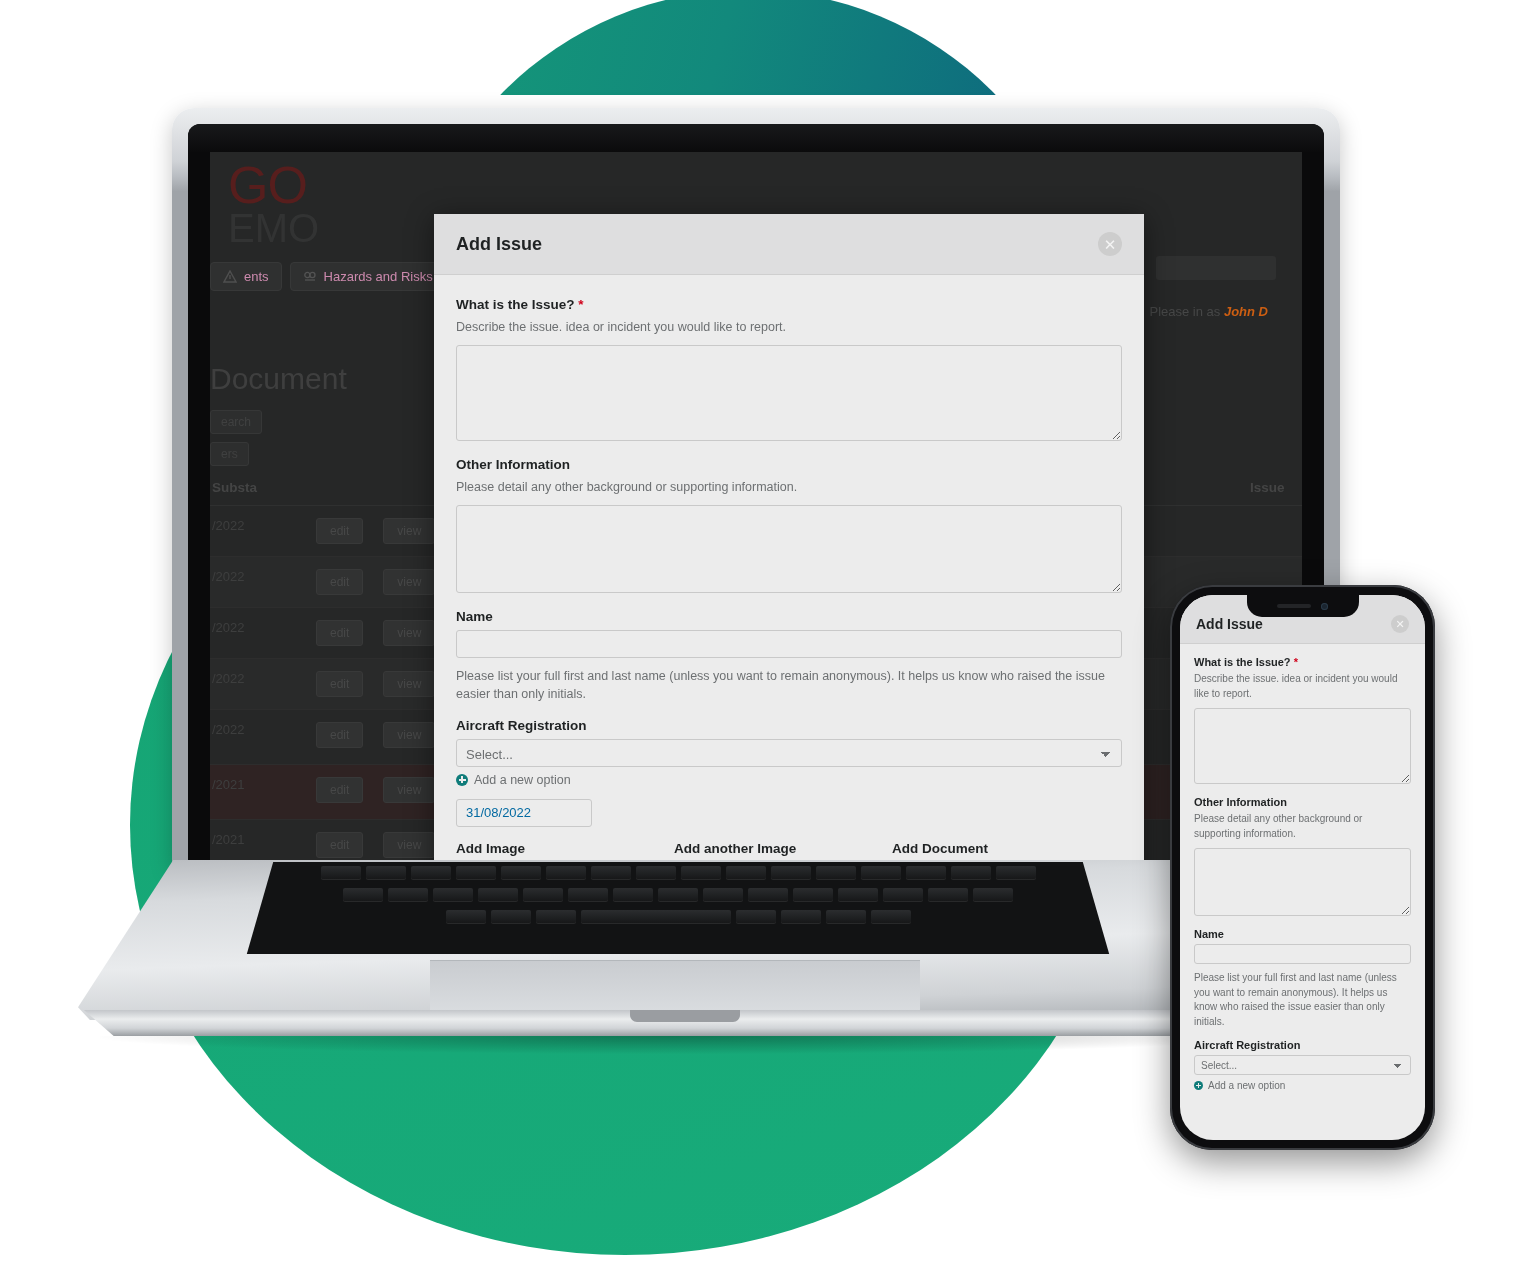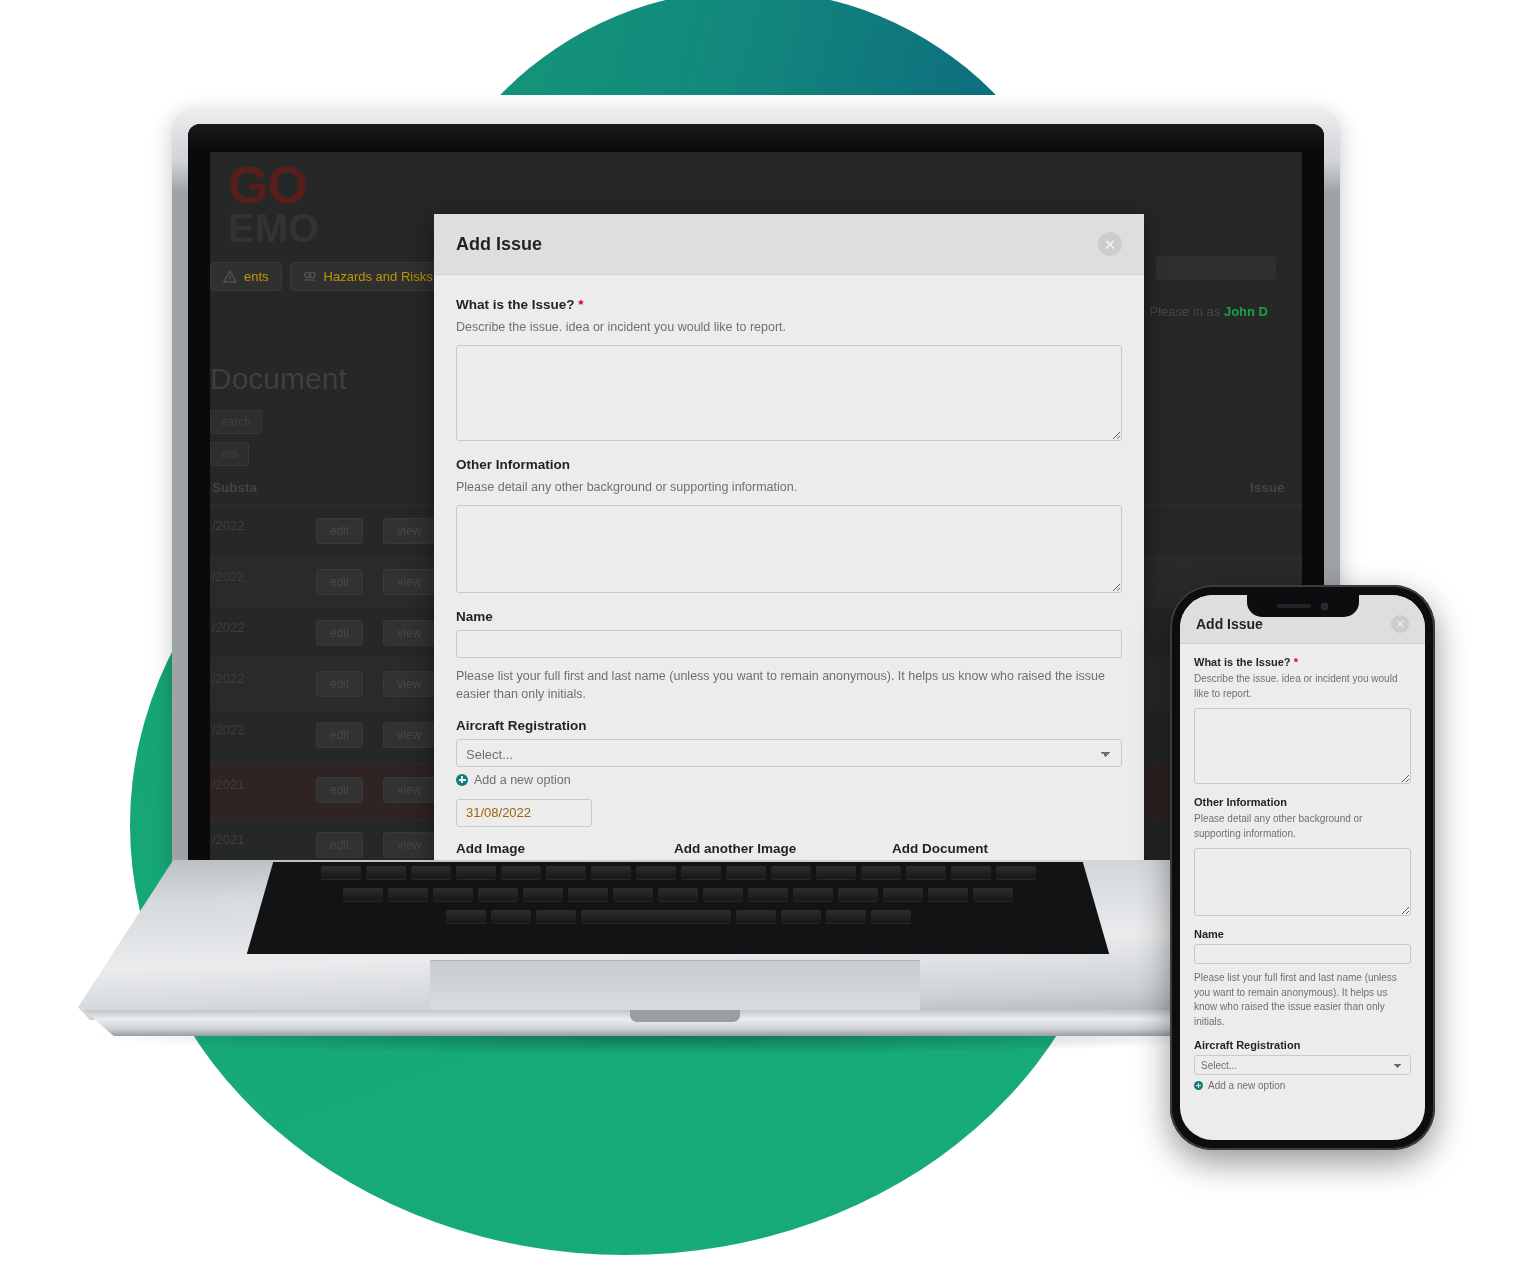--- a/index.html
+++ b/index.html
@@ -109,30 +109,30 @@
   .webapp {
     position: absolute; inset: 0;
     background: #2f3030;
     color: #d8d8d8;
     font-size: 13px;
   }
   .webapp-inner { position: absolute; left: 0; top: 0; right:0; bottom:0; padding: 0 26px; }
   .wa-logo {
     position: absolute; left: 18px; top: 10px;
     font-family: "Liberation Sans", sans-serif;
-    font-weight: 700; line-height: .92;
+    font-weight: 400; line-height: .92;
   }
   .wa-logo .l1 { font-size: 52px; color: #6b2524; letter-spacing: -1px; }
   .wa-logo .l2 { font-size: 40px; color: #3e3f3f; letter-spacing: 0px; }
   .wa-loggedin { position: absolute; right: 34px; top: 152px; font-size: 13px; color: #565757; }
-  .wa-loggedin b { color: #22c55e; }
+  .wa-loggedin b { color: #f97316; font-style: italic; }
   .wa-nav { position: absolute; left: 0px; top: 110px; display: flex; gap: 8px; }
   .wa-navbtn {
     background: #3a3b3b; border: 1px solid #444545; border-radius: 4px;
-    padding: 6px 12px; font-size: 13px; color: #eab308; display:flex; gap:7px; align-items:center;
+    padding: 6px 12px; font-size: 13px; color: #f9a8d4; display:flex; gap:7px; align-items:center;
     white-space: nowrap;
   }
   .wa-icon { width: 14px; height: 14px; opacity: .55; display:inline-block; }
   .wa-searchbox {
     position: absolute; right: 26px; top: 104px; width: 120px; height: 24px;
     background: #3a3b3b; border-radius: 3px;
   }
   .wa-title { position: absolute; left: 0px; top: 210px; font-size: 30px; color: #4d4e4e; font-weight: 400;}
   .wa-pill {
     background: #383939; border:1px solid #434444; border-radius: 3px;
@@ -185,21 +185,21 @@
   }
   .modal-body { padding: 22px 22px 0 22px; flex: 1 1 auto; overflow: hidden; }
 
   .fld { margin-bottom: 4px; }
   .fld-label { font-size: 13.5px; font-weight: 700; color: #1f2223; margin-bottom: 6px; }
   .req { color: #d0021b; font-weight: 700; }
   .fld-help { font-size: 12.5px; color: #6d7072; margin-bottom: 9px; line-height: 1.45; }
   .fld-help.below { margin-top: 9px; margin-bottom: 14px; }
   textarea.inp, input.inp, select.inp {
     width: 100%; background: #ececec; border: 1px solid #c9c9c9; border-radius: 3px;
-    font-family: "Liberation Sans", sans-serif; font-size: 13px; color: #a16207;
+    font-family: "Liberation Sans", sans-serif; font-size: 13px; color: #0369a1;
     padding: 7px 9px; outline: none;
   }
   textarea.inp { resize: vertical; display:block; }
   textarea#ta-issue { height: 96px; }
   textarea#ta-other { height: 88px; }
   input#in-name { height: 28px; }
   select.inp {
     height: 28px; -webkit-appearance: none; appearance: none;
     background-image:
       linear-gradient(45deg, transparent 50%, #6a6d6f 50%),

